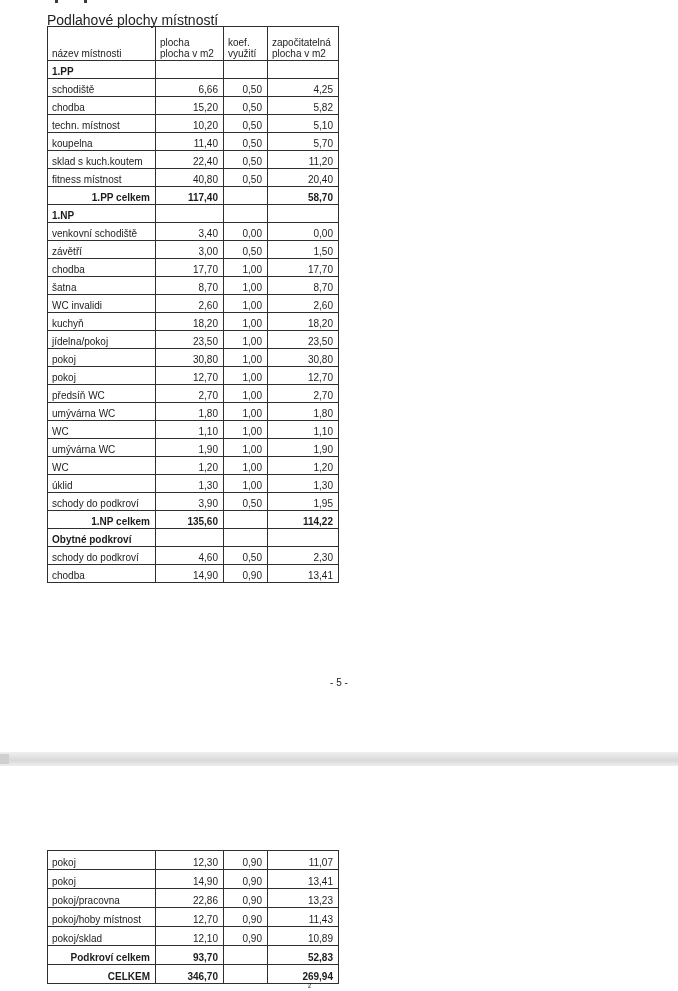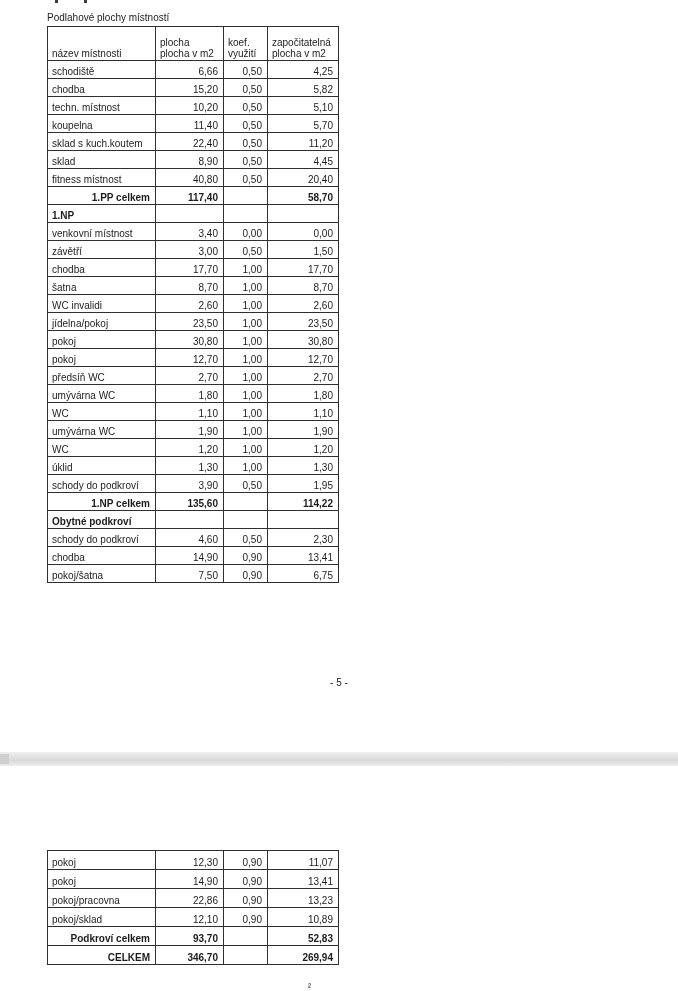--- a/index.html
+++ b/index.html
@@ -6,21 +6,21 @@
   body { background:#ffffff; font-family:"Liberation Sans", sans-serif; color:#1c1c1c; }
   .viewport {
     position:relative; width:678px; height:991px; overflow:hidden; background:#ffffff;
   }
   
   .top-frag { position:absolute; top:-1px; width:3px; height:4px; background:#3a3a3a; }
   .top-frag.f1 { left:55px; }
   .top-frag.f2 { left:84px; }
 
   .doc-title {
-    position:absolute; left:47px; top:12px; font-size:10px; color:#222;
+    position:absolute; left:47px; top:12px; font-size:14px; color:#222;
   }
 
   .doc-table {
     position:absolute; left:47px; border-collapse:collapse; table-layout:fixed;
     width:291px; font-size:10px; color:#1c1c1c;
   }
   .doc-table.t1 { top:26px; }
   .doc-table.t2 { top:850px; }
   .doc-table th, .doc-table td {
     border:1px solid #2f2f2f; padding:0 5px 1px 4px; vertical-align:bottom;
@@ -83,20 +83,26 @@
           <span class="hline">koef.</span>
           <span class="hline">využití</span>
         </th>
         <th>
           <span class="hline">započitatelná</span>
           <span class="hline">plocha v m2</span>
         </th>
       </tr>
     </thead>
     <tbody>
+        <tr class="row-section">
+          <td class="c0">1.PP</td>
+          <td class="c1"></td>
+          <td class="c2"></td>
+          <td class="c3"></td>
+        </tr>
         <tr class="row-data">
           <td class="c0">schodiště</td>
           <td class="c1">6,66</td>
           <td class="c2">0,50</td>
           <td class="c3">4,25</td>
         </tr>
         <tr class="row-data">
           <td class="c0">chodba</td>
           <td class="c1">15,20</td>
           <td class="c2">0,50</td>
@@ -112,47 +118,41 @@
           <td class="c0">koupelna</td>
           <td class="c1">11,40</td>
           <td class="c2">0,50</td>
           <td class="c3">5,70</td>
         </tr>
         <tr class="row-data">
           <td class="c0">sklad s kuch.koutem</td>
           <td class="c1">22,40</td>
           <td class="c2">0,50</td>
           <td class="c3">11,20</td>
-        </tr>
-        <tr class="row-data">
-          <td class="c0">sklad</td>
-          <td class="c1">8,90</td>
-          <td class="c2">0,50</td>
-          <td class="c3">4,45</td>
         </tr>
         <tr class="row-data">
           <td class="c0">fitness místnost</td>
           <td class="c1">40,80</td>
           <td class="c2">0,50</td>
           <td class="c3">20,40</td>
         </tr>
         <tr class="row-total">
           <td class="c0">1.PP celkem</td>
           <td class="c1">117,40</td>
           <td class="c2"></td>
           <td class="c3">58,70</td>
         </tr>
         <tr class="row-section">
           <td class="c0">1.NP</td>
           <td class="c1"></td>
           <td class="c2"></td>
           <td class="c3"></td>
         </tr>
         <tr class="row-data">
-          <td class="c0">venkovní místnost</td>
+          <td class="c0">venkovní schodiště</td>
           <td class="c1">3,40</td>
           <td class="c2">0,00</td>
           <td class="c3">0,00</td>
         </tr>
         <tr class="row-data">
           <td class="c0">závětří</td>
           <td class="c1">3,00</td>
           <td class="c2">0,50</td>
           <td class="c3">1,50</td>
         </tr>
@@ -168,20 +168,26 @@
           <td class="c2">1,00</td>
           <td class="c3">8,70</td>
         </tr>
         <tr class="row-data">
           <td class="c0">WC invalidi</td>
           <td class="c1">2,60</td>
           <td class="c2">1,00</td>
           <td class="c3">2,60</td>
         </tr>
         <tr class="row-data">
+          <td class="c0">kuchyň</td>
+          <td class="c1">18,20</td>
+          <td class="c2">1,00</td>
+          <td class="c3">18,20</td>
+        </tr>
+        <tr class="row-data">
           <td class="c0">jídelna/pokoj</td>
           <td class="c1">23,50</td>
           <td class="c2">1,00</td>
           <td class="c3">23,50</td>
         </tr>
         <tr class="row-data">
           <td class="c0">pokoj</td>
           <td class="c1">30,80</td>
           <td class="c2">1,00</td>
           <td class="c3">30,80</td>
@@ -250,26 +256,20 @@
           <td class="c0">schody do podkroví</td>
           <td class="c1">4,60</td>
           <td class="c2">0,50</td>
           <td class="c3">2,30</td>
         </tr>
         <tr class="row-data">
           <td class="c0">chodba</td>
           <td class="c1">14,90</td>
           <td class="c2">0,90</td>
           <td class="c3">13,41</td>
-        </tr>
-        <tr class="row-data">
-          <td class="c0">pokoj/šatna</td>
-          <td class="c1">7,50</td>
-          <td class="c2">0,90</td>
-          <td class="c3">6,75</td>
         </tr>
       </tbody>
   </table>
 
   <div class="page-number">- 5 -</div>
 
   <div class="page-separator">
     <div class="edge-notch"></div>
   </div>
 
@@ -293,20 +293,26 @@
           <td class="c2">0,90</td>
           <td class="c3">13,41</td>
         </tr>
         <tr class="row-data">
           <td class="c0">pokoj/pracovna</td>
           <td class="c1">22,86</td>
           <td class="c2">0,90</td>
           <td class="c3">13,23</td>
         </tr>
         <tr class="row-data">
+          <td class="c0">pokoj/hoby místnost</td>
+          <td class="c1">12,70</td>
+          <td class="c2">0,90</td>
+          <td class="c3">11,43</td>
+        </tr>
+        <tr class="row-data">
           <td class="c0">pokoj/sklad</td>
           <td class="c1">12,10</td>
           <td class="c2">0,90</td>
           <td class="c3">10,89</td>
         </tr>
         <tr class="row-total">
           <td class="c0">Podkroví celkem</td>
           <td class="c1">93,70</td>
           <td class="c2"></td>
           <td class="c3">52,83</td>

